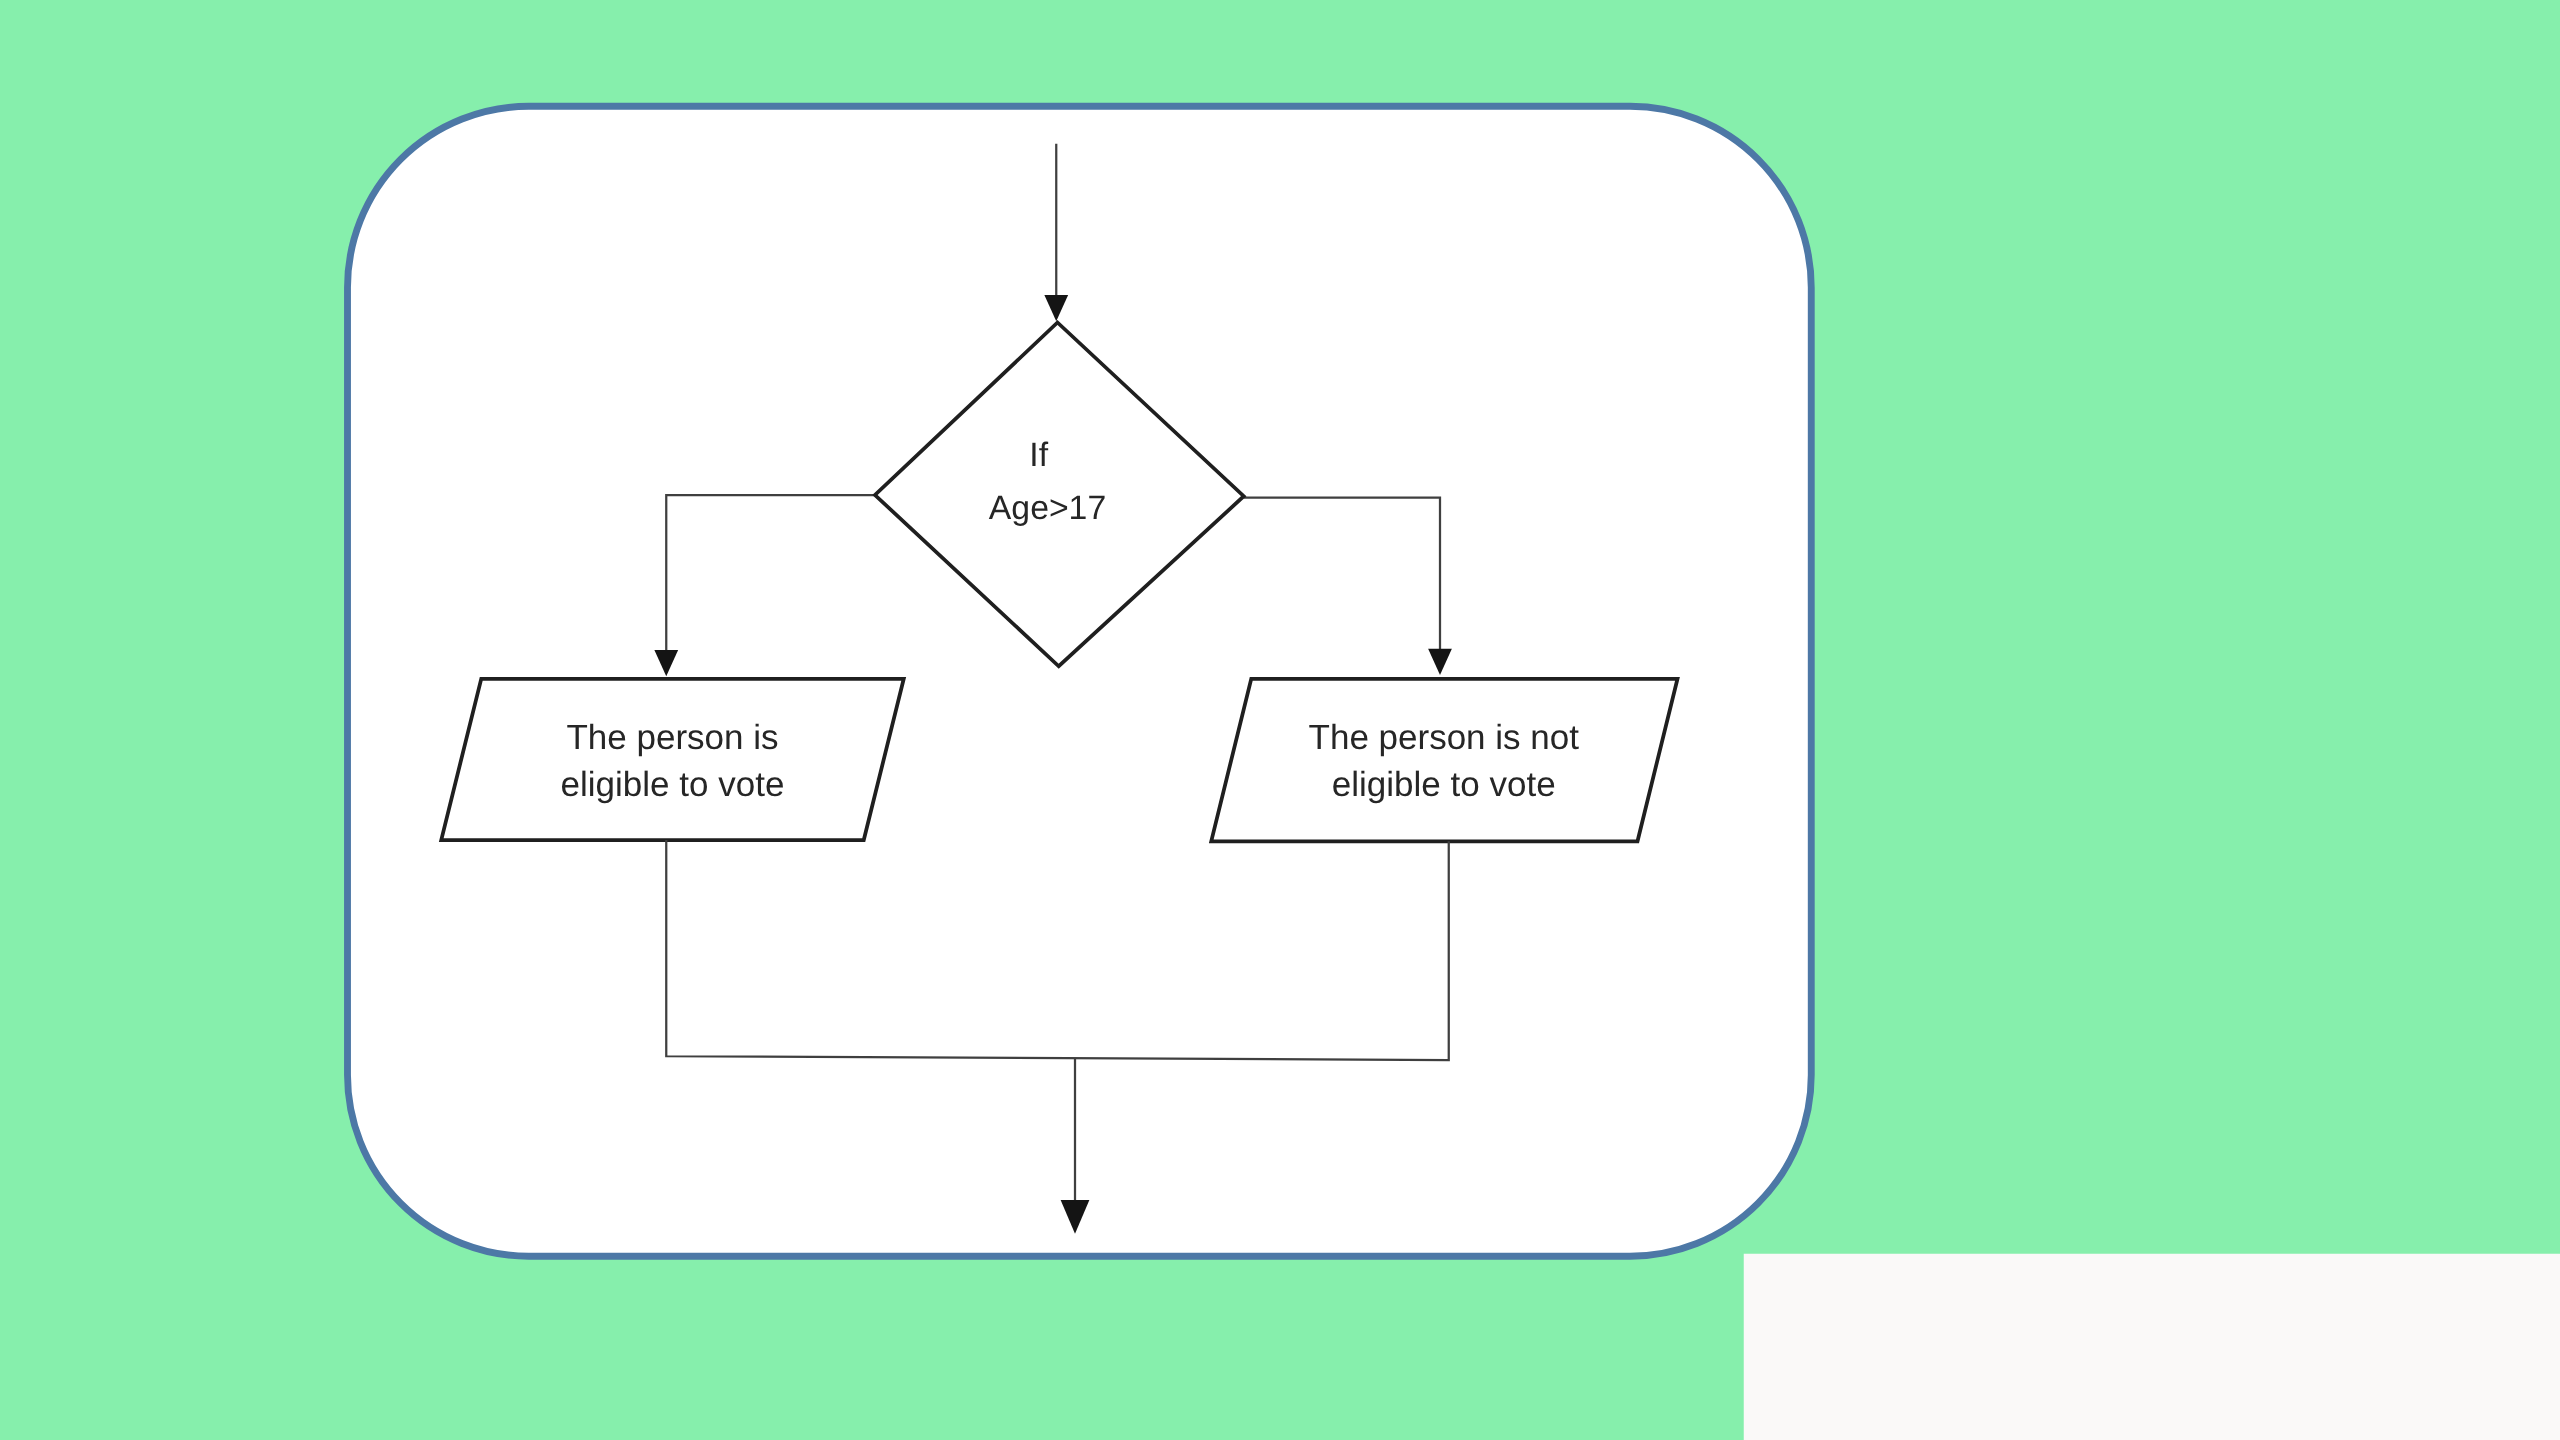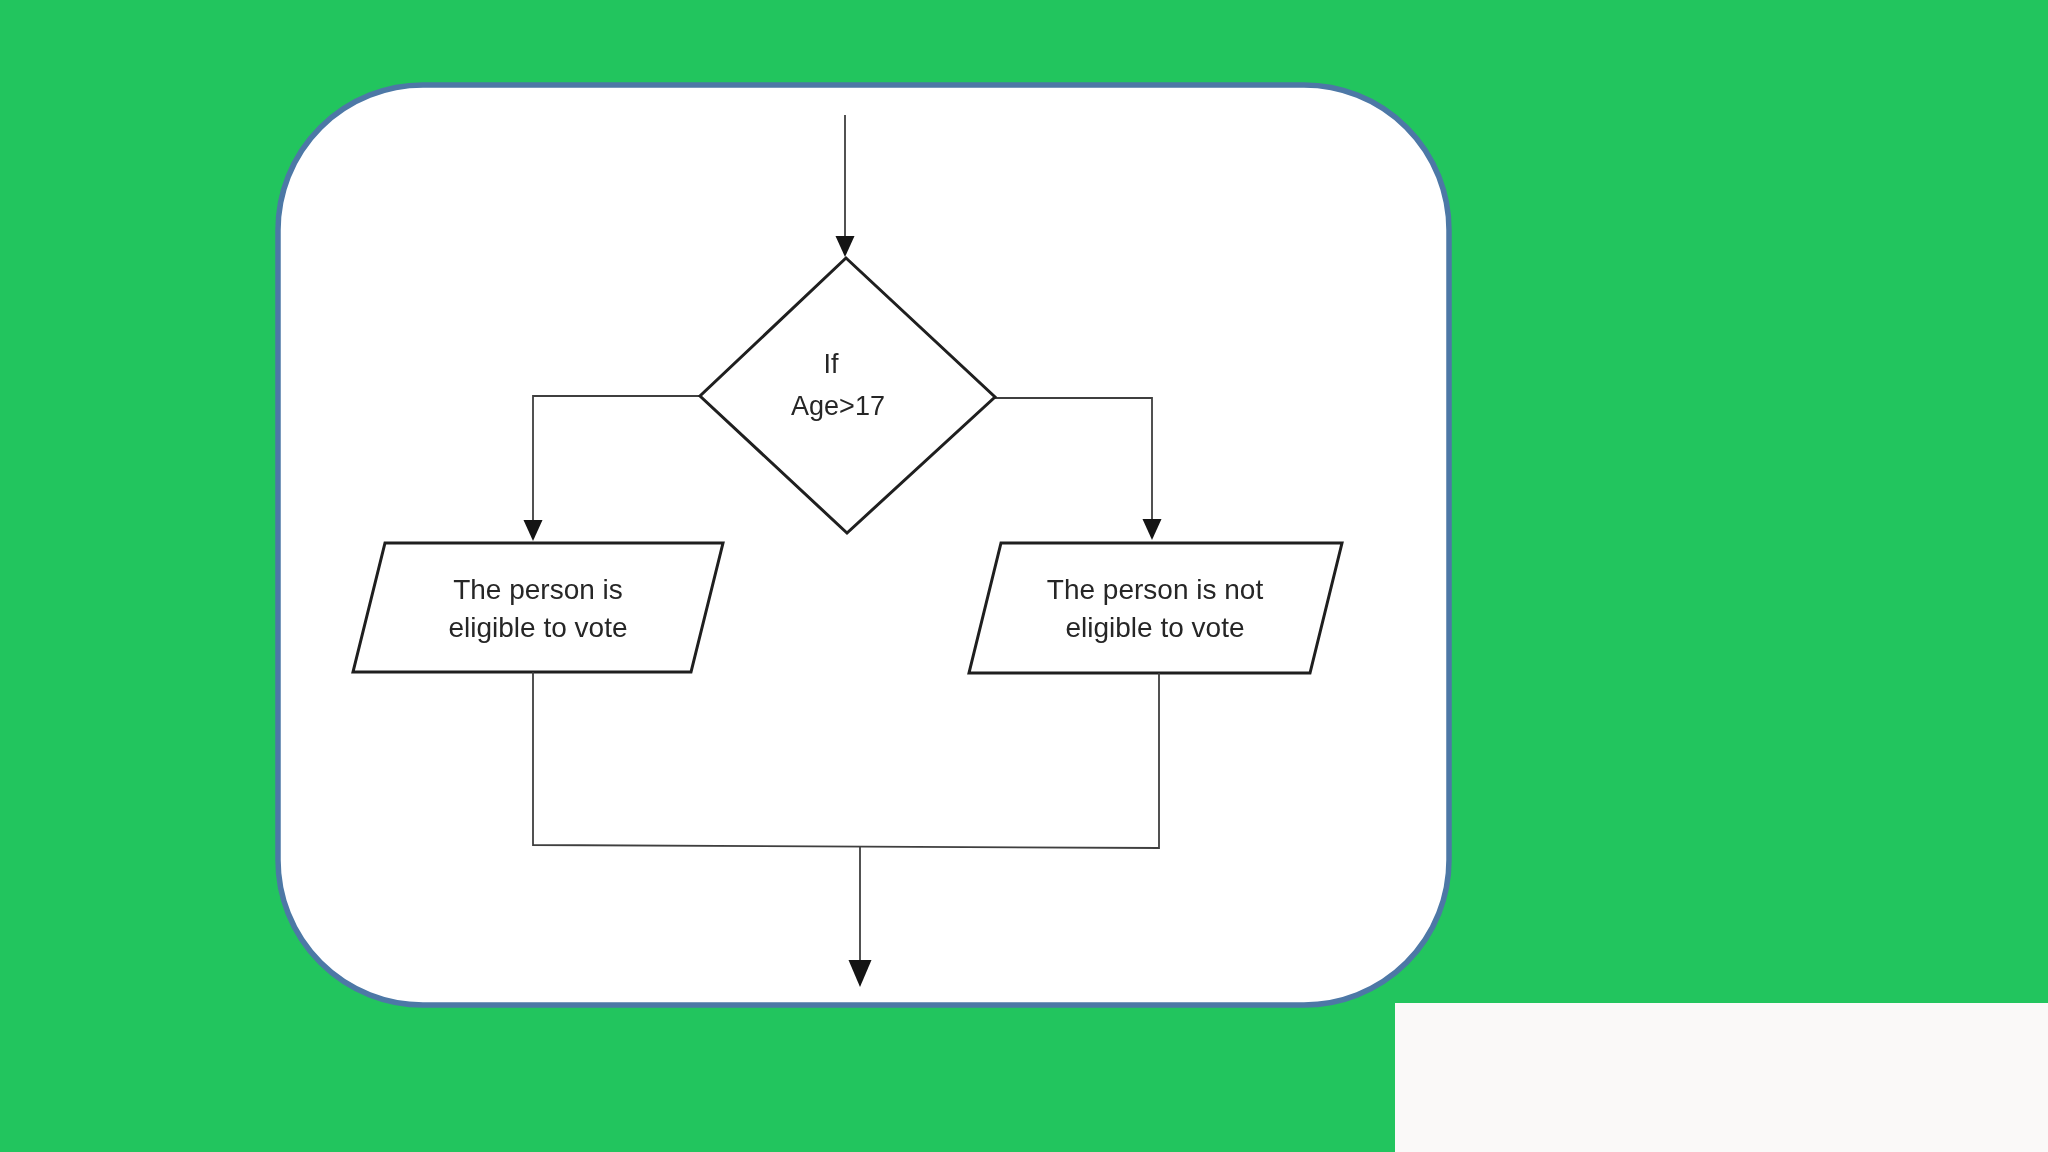--- a/index.html
+++ b/index.html
@@ -7,21 +7,21 @@
     padding: 0;
     width: 2048px;
     height: 1152px;
     background: #ffffff;
     overflow: hidden;
   }
   .stage {
     position: relative;
     width: 2048px;
     height: 1152px;
-    background: #22c55e;
+    background: #86efac;
   }
   svg.flowchart {
     position: absolute;
     left: 0;
     top: 0;
   }
   .shape-text {
     font-family: "Liberation Sans", sans-serif;
     fill: #262626;
     font-size: 28px;

